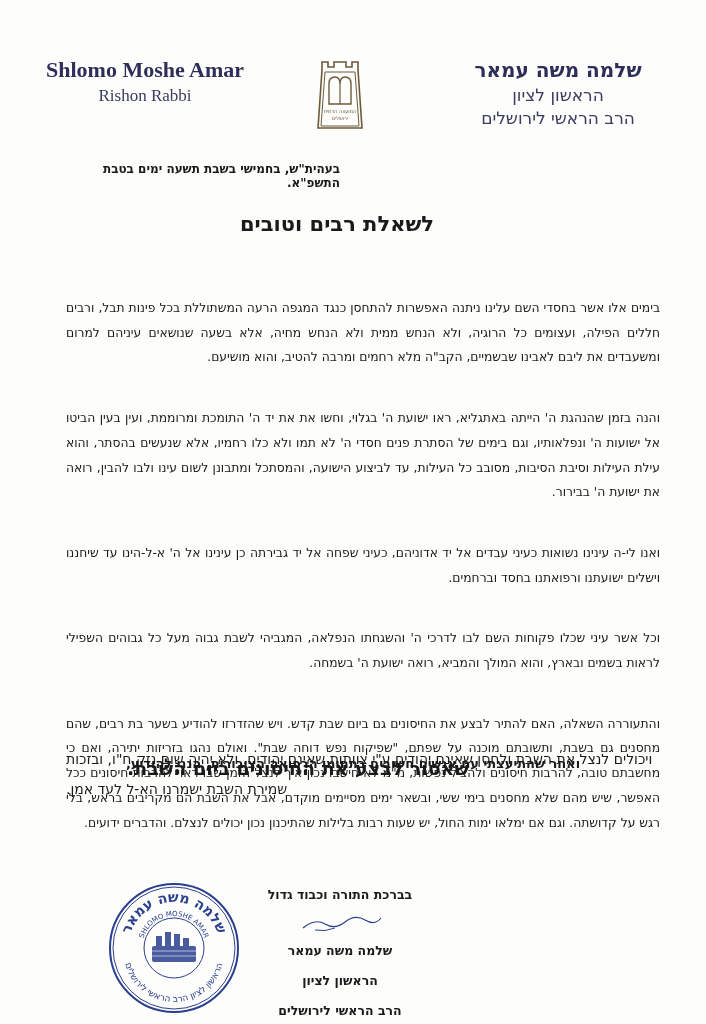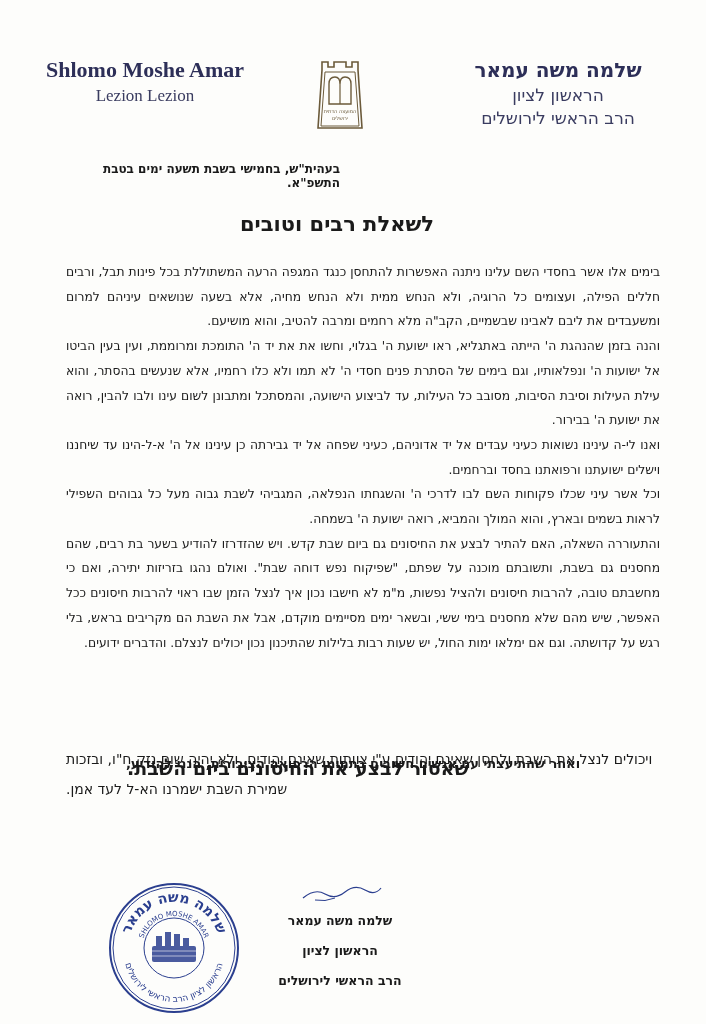--- a/index.html
+++ b/index.html
@@ -12,35 +12,35 @@
     .en-name { font-size: 22px; font-weight: bold; line-height: 28px; }
     .en-line { font-size: 17px; line-height: 23px; color: #3a3c60; }
     .he-head { right: 18px; top: 56px; width: 260px; text-align: center; direction: rtl; color: #2d2f58; font-family: "DejaVu Sans", sans-serif; }
     .he-name { font-size: 20px; font-weight: bold; line-height: 28px; }
     .he-line { font-size: 17px; line-height: 23px; color: #3a3c60; }
     .logo { left: 312px; top: 58px; width: 56px; height: 72px; }
     .date { left: 60px; width: 280px; top: 162px; direction: rtl; text-align: right; font-size: 12px; font-weight: bold; font-family: "DejaVu Sans", sans-serif; }
     .title { left: 0; width: 674px; top: 212px; text-align: center; direction: rtl; font-size: 21px; font-weight: bold; font-family: "DejaVu Sans", sans-serif; }
     .body-text { left: 66px; width: 594px; top: 260px; direction: rtl; text-align: justify; font-family: "DejaVu Sans", sans-serif; font-size: 12.3px; line-height: 24.7px; }
     .body-text p { margin: 0; }
-    .body-text .last { text-align-last: right; }
+    .body-text .last { text-align-last: right; margin-top: 36px; }
     .consult { left: 0; width: 706px; top: 756px; text-align: center; direction: rtl; font-size: 13px; font-weight: bold; font-family: "DejaVu Sans", sans-serif; }
     .ruling { left: 0; width: 596px; top: 757px; text-align: center; direction: rtl; font-size: 19px; font-weight: bold; font-family: "DejaVu Sans", sans-serif; }
     .closing { left: 66px; width: 594px; top: 744px; direction: rtl; text-align: left; font-size: 14px; line-height: 30px; font-family: "DejaVu Sans", sans-serif; }
     .sig-block { left: 240px; width: 200px; top: 880px; direction: rtl; text-align: center; font-family: "DejaVu Sans", sans-serif; font-weight: bold; font-size: 12.5px; }
     .sig-block div { line-height: 30px; }
     .sig-scribble { height: 26px; }
     .stamp { left: 106px; top: 880px; width: 136px; height: 136px; }
   </style>
 </head>
 <body>
 
 <div class="abs en-head">
   <div class="en-name">Shlomo Moshe Amar</div>
-  <div class="en-line">Lezion Lezion</div>
+  <div class="en-line">Rishon Rabbi</div>
 </div>
 
 <div class="abs logo">
   <svg width="56" height="72" viewBox="0 0 56 72">
     <path d="M6 70 L10 12 L10 4 L16 4 L16 9 L22 9 L22 4 L34 4 L34 9 L40 9 L40 4 L46 4 L46 12 L50 70 Z" fill="none" stroke="#6b5a3a" stroke-width="1.6"></path>
     <path d="M9 68 L13 14 L43 14 L47 68 Z" fill="none" stroke="#6b5a3a" stroke-width="1"></path>
     <path d="M17 46 L17 26 Q17 19 23 19 Q28 19 28 26 Q28 19 33 19 Q39 19 39 26 L39 46 Z" fill="none" stroke="#6b5a3a" stroke-width="1.4"></path>
     <line x1="28" y1="26" x2="28" y2="46" stroke="#6b5a3a" stroke-width="1.2"></line>
     <text x="28" y="55" font-size="5" text-anchor="middle" fill="#6b5a3a" font-family="DejaVu Sans, sans-serif">המועצה הדתית</text>
     <text x="28" y="62" font-size="5" text-anchor="middle" fill="#6b5a3a" font-family="DejaVu Sans, sans-serif">ירושלים</text>
@@ -95,20 +95,21 @@
       <rect x="77" y="58" width="6" height="8"></rect>
     </g>
     <g stroke="#fff" stroke-width="0.6">
       <line x1="46" y1="71" x2="90" y2="71"></line>
         <line x1="46" y1="76" x2="90" y2="76"></line>
     </g>
   </svg>
 </div>
 
 <div class="abs sig-block">
+  <div>בברכת התורה וכבוד גדול</div>
   <div class="sig-scribble">
     <svg width="90" height="26" viewBox="0 0 90 26">
       <path d="M8 18 Q20 8 30 14 T50 12 T70 10 T86 8" fill="none" stroke="#2b3f8f" stroke-width="1.2"></path>
       <path d="M20 20 Q30 22 40 18" fill="none" stroke="#2b3f8f" stroke-width="1"></path>
     </svg>
   </div>
   <div>שלמה משה עמאר</div>
   <div>הראשון לציון</div>
   <div>הרב הראשי לירושלים</div>
 </div>

